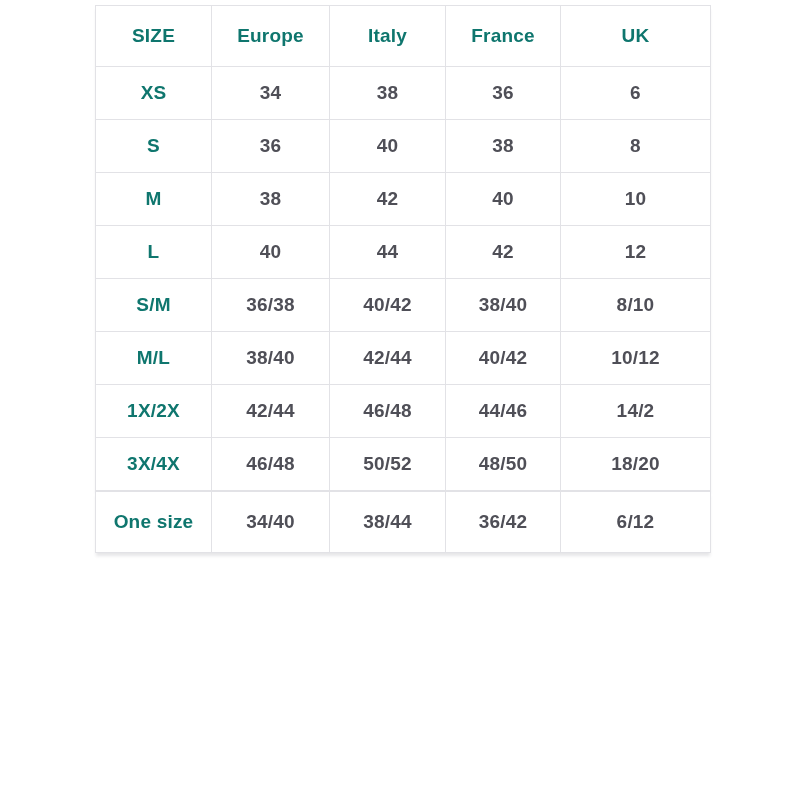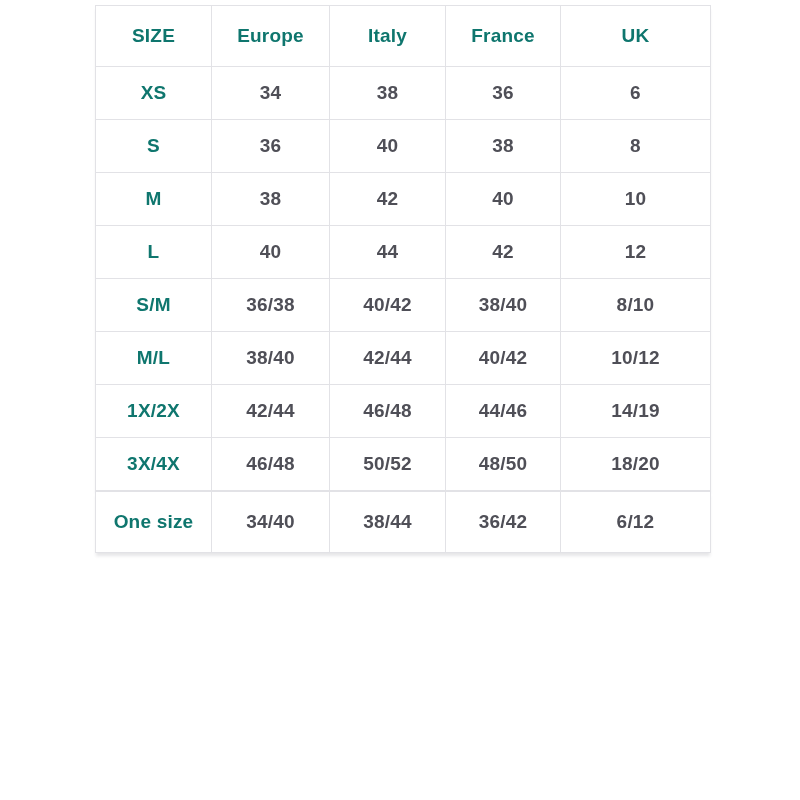--- a/index.html
+++ b/index.html
@@ -120,21 +120,21 @@
             <td>38/40</td>
             <td>42/44</td>
             <td>40/42</td>
             <td>10/12</td>
           </tr>
           <tr>
             <th>1X/2X</th>
             <td>42/44</td>
             <td>46/48</td>
             <td>44/46</td>
-            <td>14/19</td>
+            <td>14/2</td>
           </tr>
           <tr>
             <th>3X/4X</th>
             <td>46/48</td>
             <td>50/52</td>
             <td>48/50</td>
             <td>18/20</td>
           </tr>
         </tbody>
     </table>

